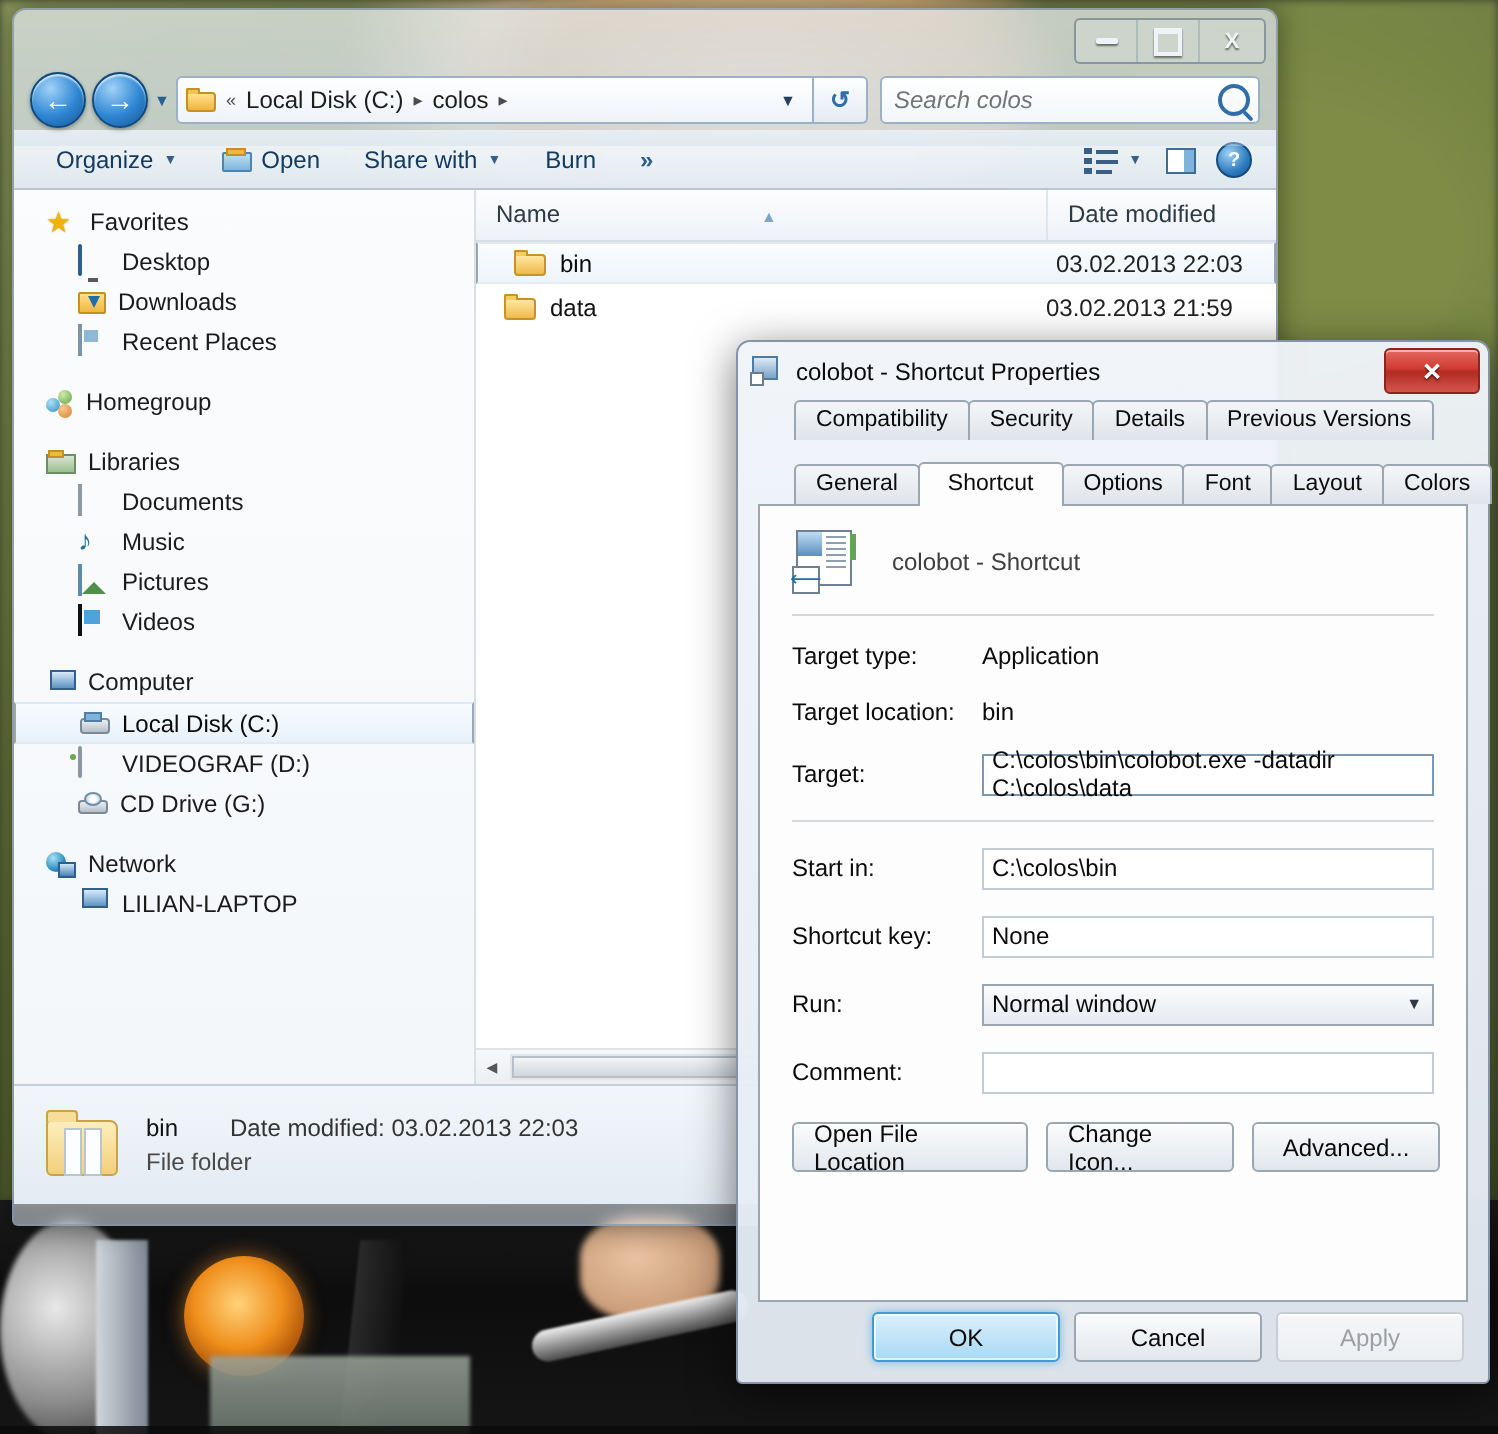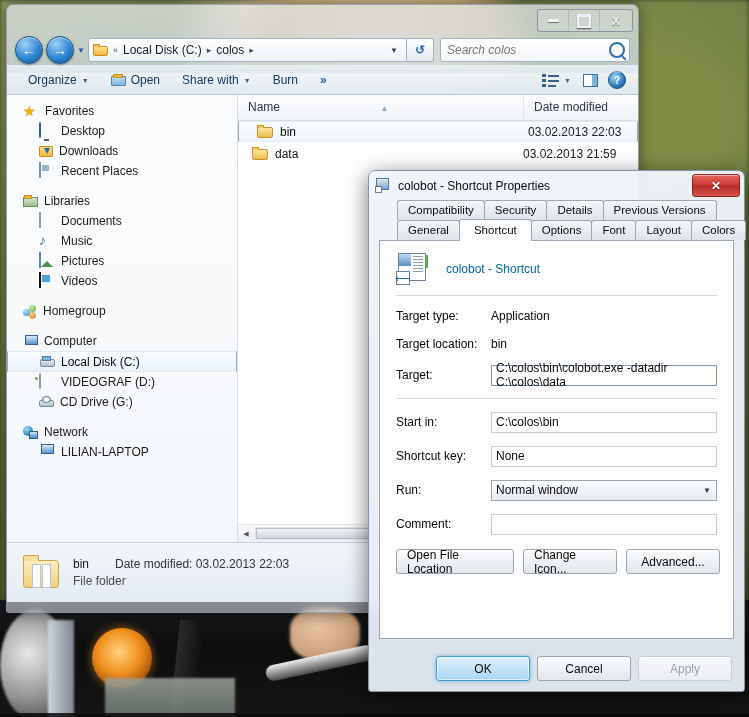--- a/index.html
+++ b/index.html
@@ -232,39 +232,39 @@
     background:linear-gradient(180deg,#e3685f 0%,#cf3b33 45%,#b22a24 52%,#d4564c 100%);
     border:1px solid #8d241d;display:flex;align-items:center;justify-content:center;
     color:#fff;font-size:12px;font-weight:bold;text-shadow:0 1px 1px rgba(0,0,0,.5);
     box-shadow:inset 0 1px 0 rgba(255,255,255,.5);}
 
   .tabstrip{padding:0 28px;position:relative;}
   .tabrow{display:flex;align-items:flex-end;height:20px;}
   .tab{height:19px;line-height:19px;padding:0 10px;font-size:11.5px;color:#0c0c0c;
     background:linear-gradient(180deg,#f4f6f8,#dfe4ea);border:1px solid #9aa6b2;border-bottom:none;
     border-radius:3px 3px 0 0;margin-right:-1px;white-space:nowrap;}
-  .tabrow2{margin-top:0;position:relative;z-index:3;}
+  .tabrow2{margin-top:12px;position:relative;z-index:3;}
   .tab.active{background:#fdfdfd;border-color:#9aa6b2;position:relative;z-index:5;
     height:21px;line-height:21px;margin-bottom:-1px;font-weight:normal;padding:0 14px;}
   .tabpanel{margin:0 10px 0 10px;border:1px solid #9aa6b2;background:#fdfdfd;height:399px;
     position:relative;padding:0;box-sizing:border-box;}
 
   .panel-head{display:flex;align-items:center;gap:16px;padding:12px 0 10px 16px;}
   .sc-ico{width:34px;height:32px;position:relative;flex:none;}
   .sc-ico .doc{position:absolute;left:2px;top:0;width:28px;height:28px;background:#fff;
     border:1px solid #6f8094;box-sizing:border-box;}
   .sc-ico .blue{position:absolute;left:3px;top:1px;width:12px;height:12px;
     background:linear-gradient(180deg,#bfdcf2,#5a8fbf);}
   .sc-ico .lines{position:absolute;left:17px;top:3px;width:10px;height:1px;background:#8da0b2;
     box-shadow:0 3px 0 #8da0b2,0 6px 0 #8da0b2,0 9px 0 #8da0b2,0 12px 0 #8da0b2,0 15px 0 #8da0b2;}
   .sc-ico .green{position:absolute;right:2px;top:2px;width:3px;height:13px;background:#5fa84f;}
   .sc-ico .arrowbox{position:absolute;left:0;bottom:0;width:14px;height:14px;background:#fff;
     border:1px solid #6f8094;box-sizing:border-box;display:flex;align-items:center;justify-content:center;}
   .sc-ico .arrowbox span{color:#1f6ea8;font-size:11px;line-height:11px;transform:scaleX(-1);}
-  .panel-title{font-size:12px;color:#0369a1;}
+  .panel-title{font-size:12px;color:#404040;}
   .hr{height:1px;background:#d3d8dd;margin:0 16px;}
 
   .field{display:flex;align-items:center;padding:0 16px;height:28px;}
   .fl{width:82px;font-size:12px;color:#0b0b0b;flex:none;}
   .fl.wide{width:95px;}
   .fv{font-size:12px;color:#0b0b0b;}
   .inp{flex:1;height:21px;background:#fff;border:1px solid #7a97b5;box-sizing:border-box;
     display:flex;align-items:center;padding:0 4px;font-size:12px;color:#0b0b0b;min-width:0;}
   .inp.plain{border:1px solid #c2ccd6;}
   .sel{flex:1;height:21px;background:linear-gradient(180deg,#fbfcfd,#e6eaef);border:1px solid #9aa6b2;
@@ -390,49 +390,49 @@
           <span>Downloads</span>
         </div>
         <div class="np-row child">
           <span class="np-ico"><span class="i-rec"></span></span>
           <span>Recent Places</span>
         </div>
       </div>
 
       <div class="np-group">
         <div class="np-row">
-          <span class="np-ico i-lib"></span>
-          <span>Libraries</span>
-        </div>
-        <div class="np-row child">
-          <span class="np-ico"><span class="i-doc"></span></span>
-          <span>Documents</span>
-        </div>
-        <div class="np-row child">
-          <span class="np-ico i-mus">♪</span>
-          <span>Music</span>
-        </div>
-        <div class="np-row child">
-          <span class="np-ico"><span class="i-pic"></span></span>
-          <span>Pictures</span>
-        </div>
-        <div class="np-row child">
-          <span class="np-ico"><span class="i-vid"></span></span>
-          <span>Videos</span>
-        </div>
-      </div>
-
-      <div class="np-group">
-        <div class="np-row">
           <span class="np-ico i-home">
             <i style="left:0;top:4px;background:radial-gradient(circle at 35% 30%,#a9e2f7,#2f8ec0);"></i>
             <i style="left:6px;top:0;background:radial-gradient(circle at 35% 30%,#cfe9a7,#5fa84f);"></i>
             <i style="left:6px;top:7px;background:radial-gradient(circle at 35% 30%,#f6c98f,#d8812a);"></i>
           </span>
           <span>Homegroup</span>
+        </div>
+      </div>
+
+      <div class="np-group">
+        <div class="np-row">
+          <span class="np-ico i-lib"></span>
+          <span>Libraries</span>
+        </div>
+        <div class="np-row child">
+          <span class="np-ico"><span class="i-doc"></span></span>
+          <span>Documents</span>
+        </div>
+        <div class="np-row child">
+          <span class="np-ico i-mus">♪</span>
+          <span>Music</span>
+        </div>
+        <div class="np-row child">
+          <span class="np-ico"><span class="i-pic"></span></span>
+          <span>Pictures</span>
+        </div>
+        <div class="np-row child">
+          <span class="np-ico"><span class="i-vid"></span></span>
+          <span>Videos</span>
         </div>
       </div>
 
       <div class="np-group">
         <div class="np-row">
           <span class="np-ico i-dc"></span>
           <span>Computer</span>
         </div>
         <div class="np-row child sel">
           <span class="np-ico i-hdd"></span>

